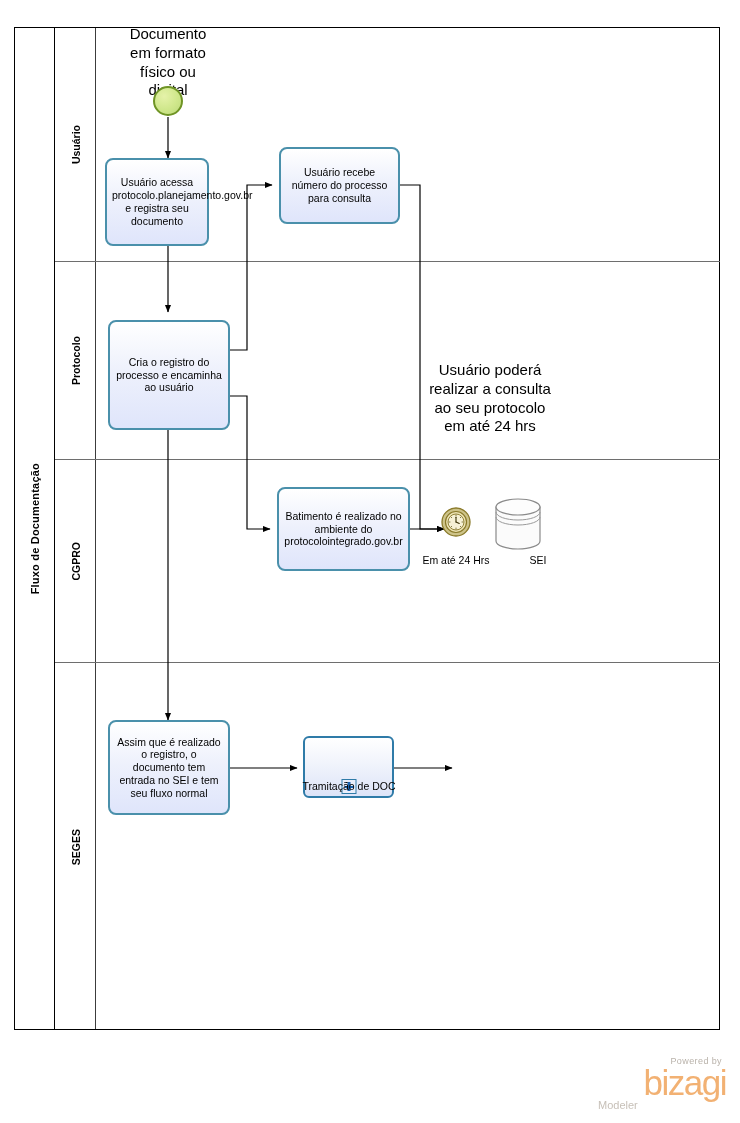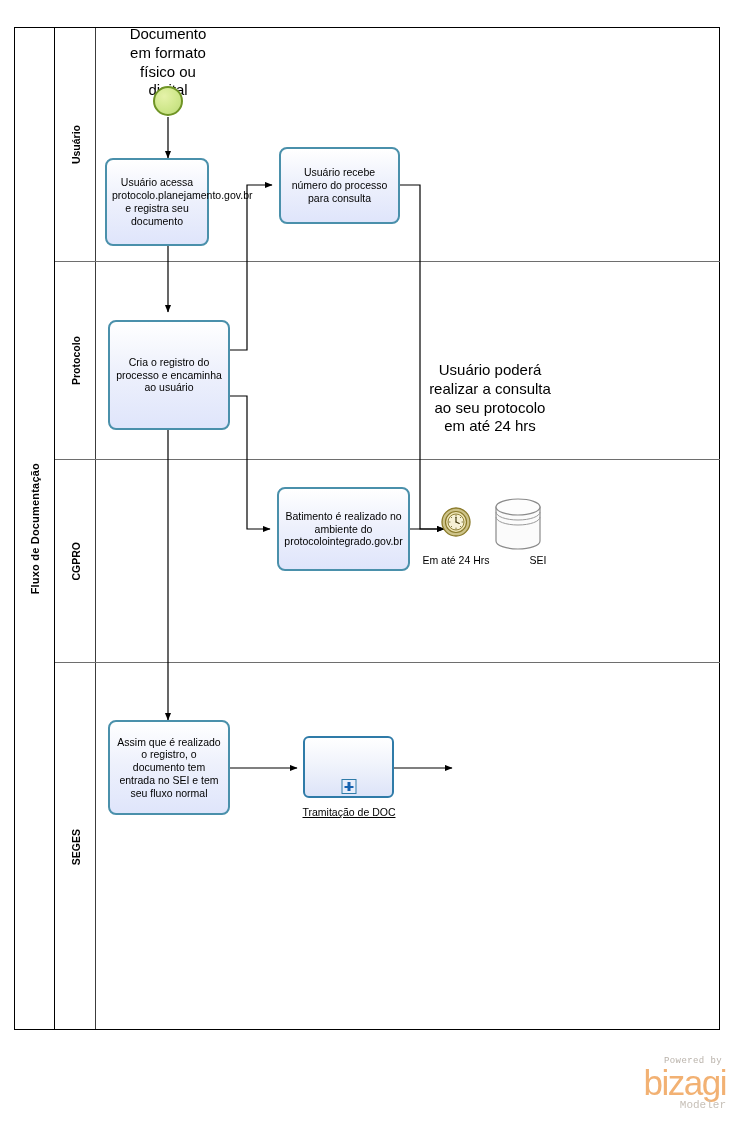--- a/index.html
+++ b/index.html
@@ -182,37 +182,35 @@
     bottom: 5px;
     width: 136px;
     height: 62px;
     text-align: right;
   }
   .brand-powered {
     font-size: 9px;
     color: #b9b2aa;
     letter-spacing: .4px;
     margin: 0 4px 1px 0;
-    font-family: Liberation Mono, monospace;
   }
   .brand-name {
     font-size: 35px;
     line-height: 32px;
     font-weight: normal;
     color: #f2b173;
     letter-spacing: -1.5px;
     margin: 0;
   }
   .brand-sub {
     font-size: 11px;
     color: #c7c0b8;
     margin: 0;
-    text-align: right;
+    text-align: left;
     padding-left: 8px;
-    font-family: Liberation Mono, monospace;
   }
 </style>
 </head>
 <body>
 
 <div id="canvas">
 
   <div class="pool">
 
     <div class="pool-header">
@@ -296,21 +294,21 @@
     <span class="task-txt">Batimento é realizado no ambiente do protocolointegrado.gov.br</span>
   </div>
 
   <div class="task" style="left:108px; top:720px; width:122px; height:95px;">
     <span class="task-txt">Assim que é realizado o registro, o documento tem entrada no SEI e tem seu fluxo normal</span>
   </div>
 
   <div class="subprocess" style="left:303px; top:736px; width:91px; height:62px;">
     <span class="sub-marker"></span>
   </div>
-  <div class="elem-label" style="left:283px; top:806px; width:132px;text-decoration:underline;">Tramitação de DOC</div>
+  <div class="elem-label" style="left:283px; top:780px; width:132px;">Tramitação de DOC</div>
 
   <div class="timer-event" style="left:441px; top:507px;">
     <svg width="30" height="30" viewBox="0 0 30 30" xmlns="http://www.w3.org/2000/svg">
       <circle cx="15" cy="15" r="14" fill="#cdc389" stroke="#8a7a2a" stroke-width="1.3"></circle>
       <circle cx="15" cy="15" r="10.5" fill="#ece3b4" stroke="#8a7a2a" stroke-width="1.2"></circle>
       <circle cx="15" cy="15" r="8" fill="#f6f1d6" stroke="#8a7a2a" stroke-width="0.9"></circle>
       <g stroke="#6b5f20" stroke-width="0.8">
         <line x1="15" y1="7.6" x2="15" y2="9.4"></line>
         <line x1="15" y1="20.6" x2="15" y2="22.4"></line>
         <line x1="7.6" y1="15" x2="9.4" y2="15"></line>

